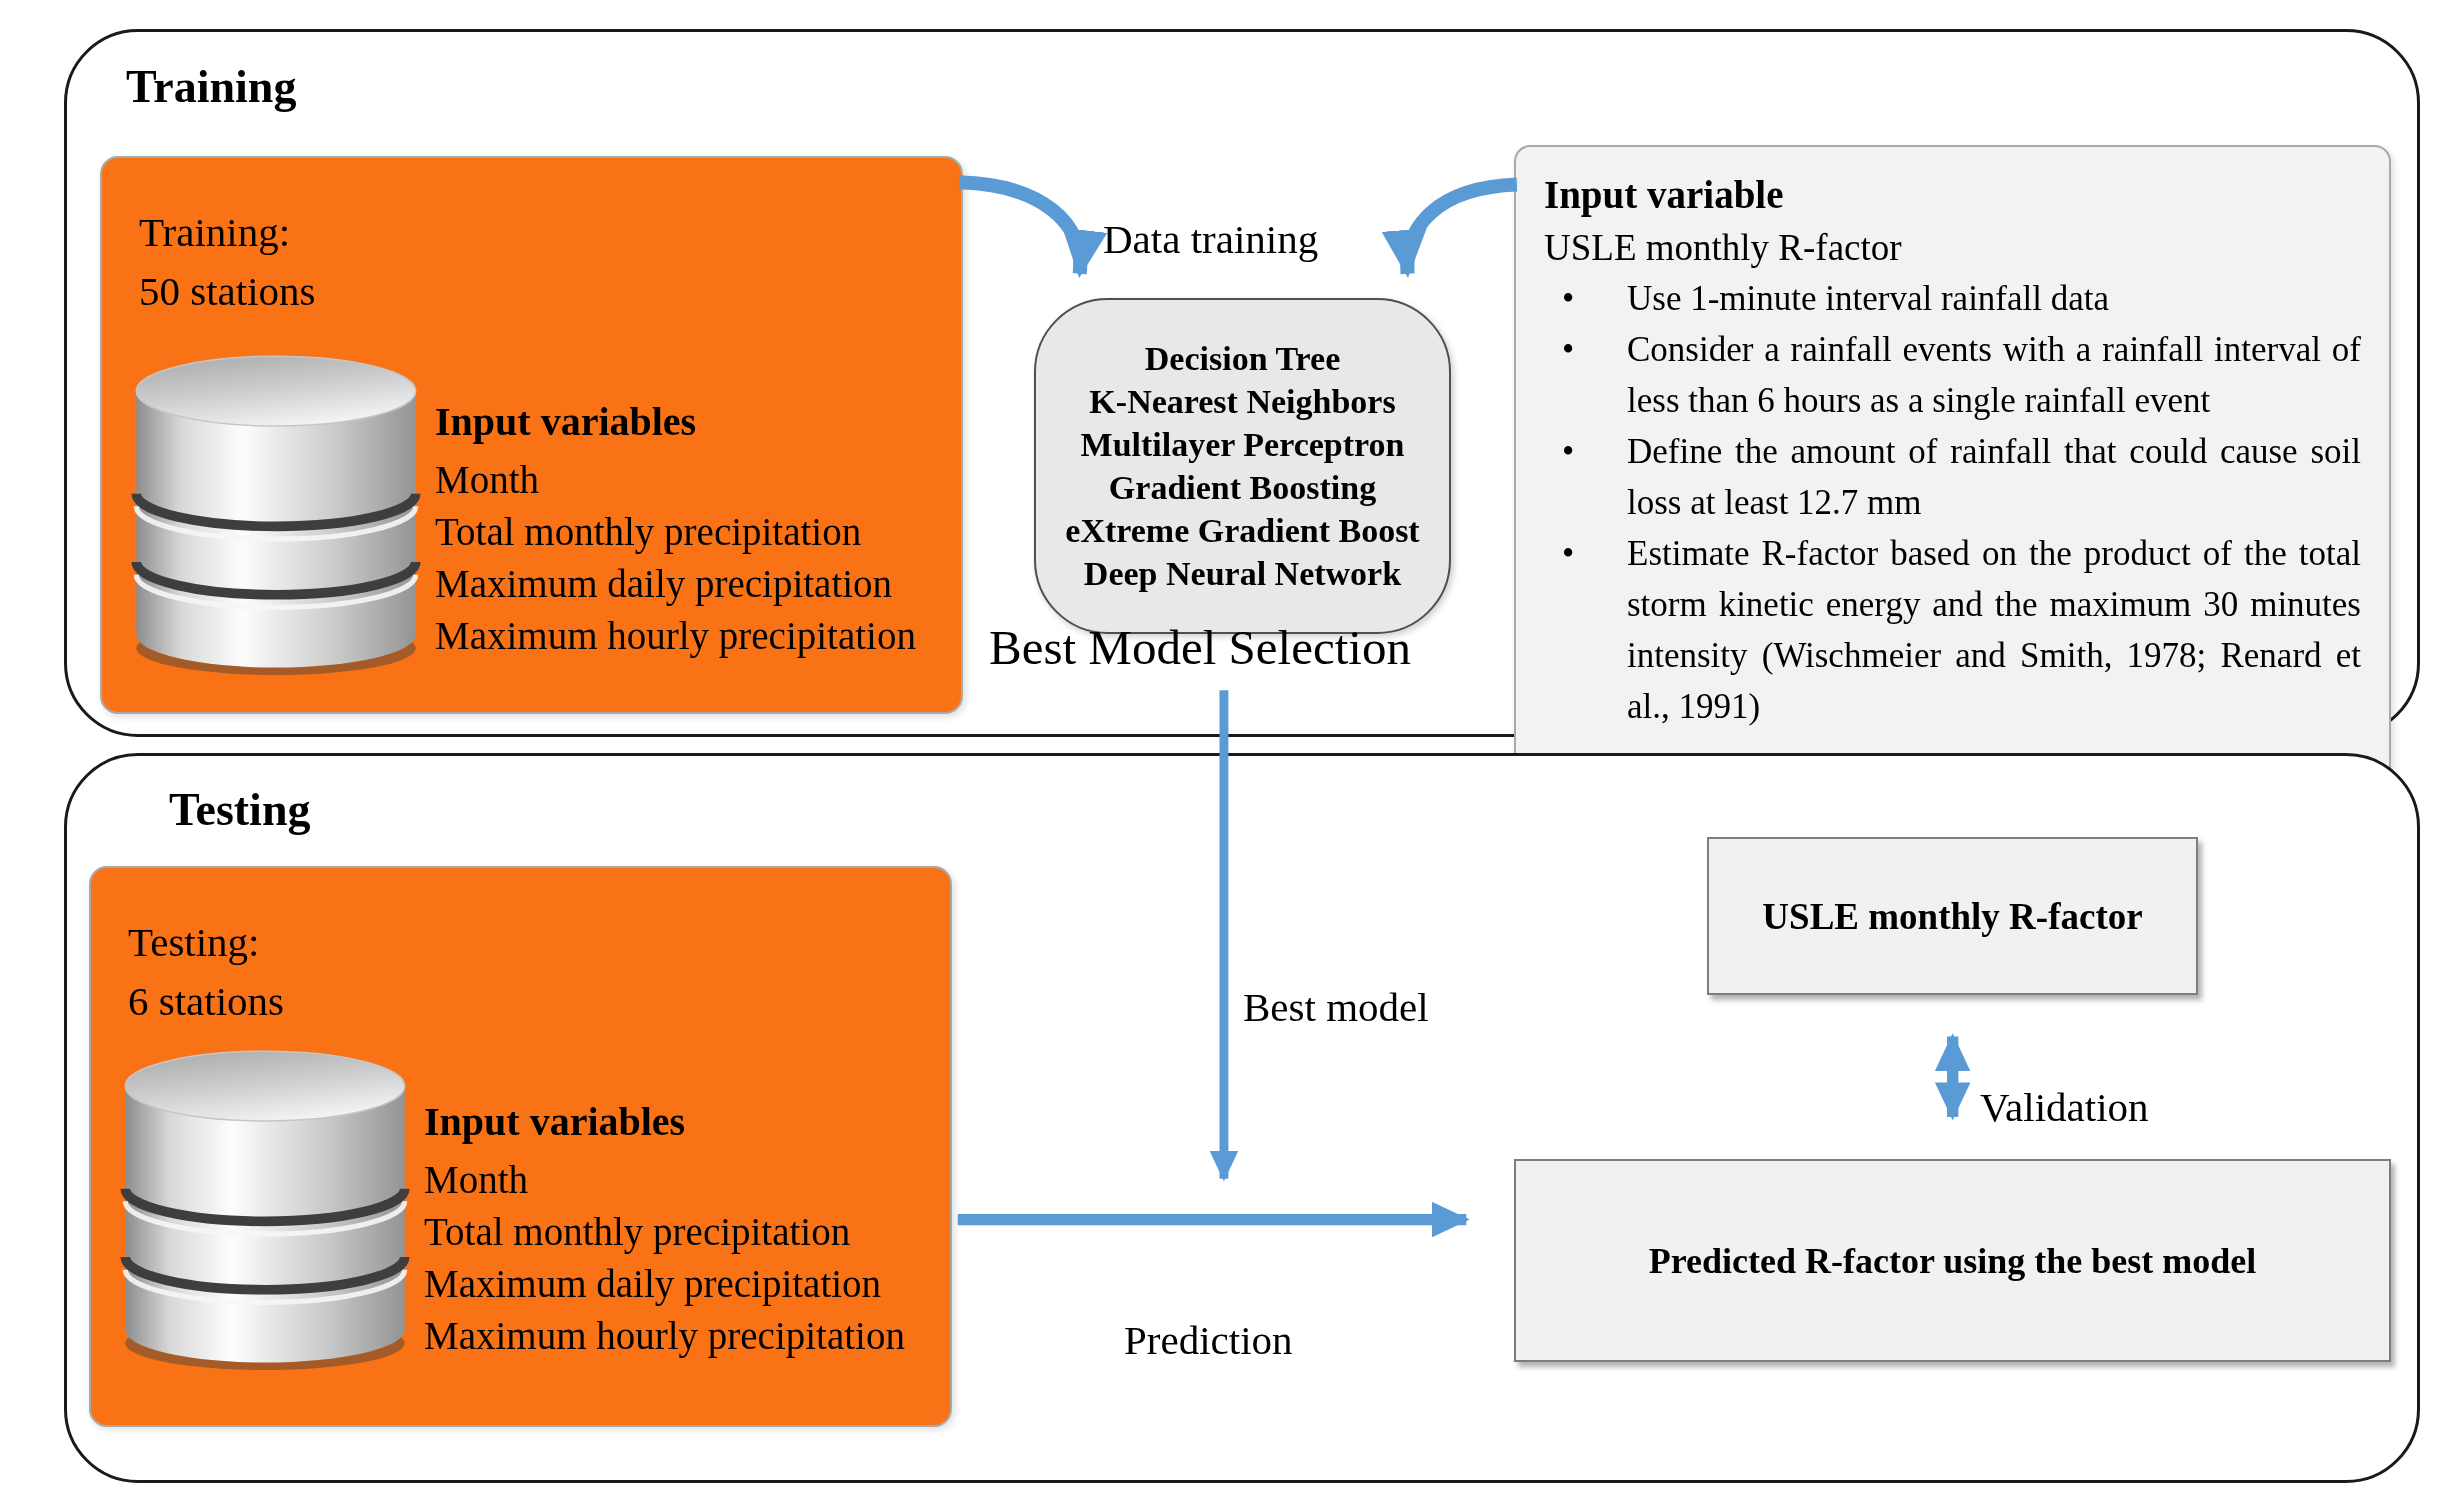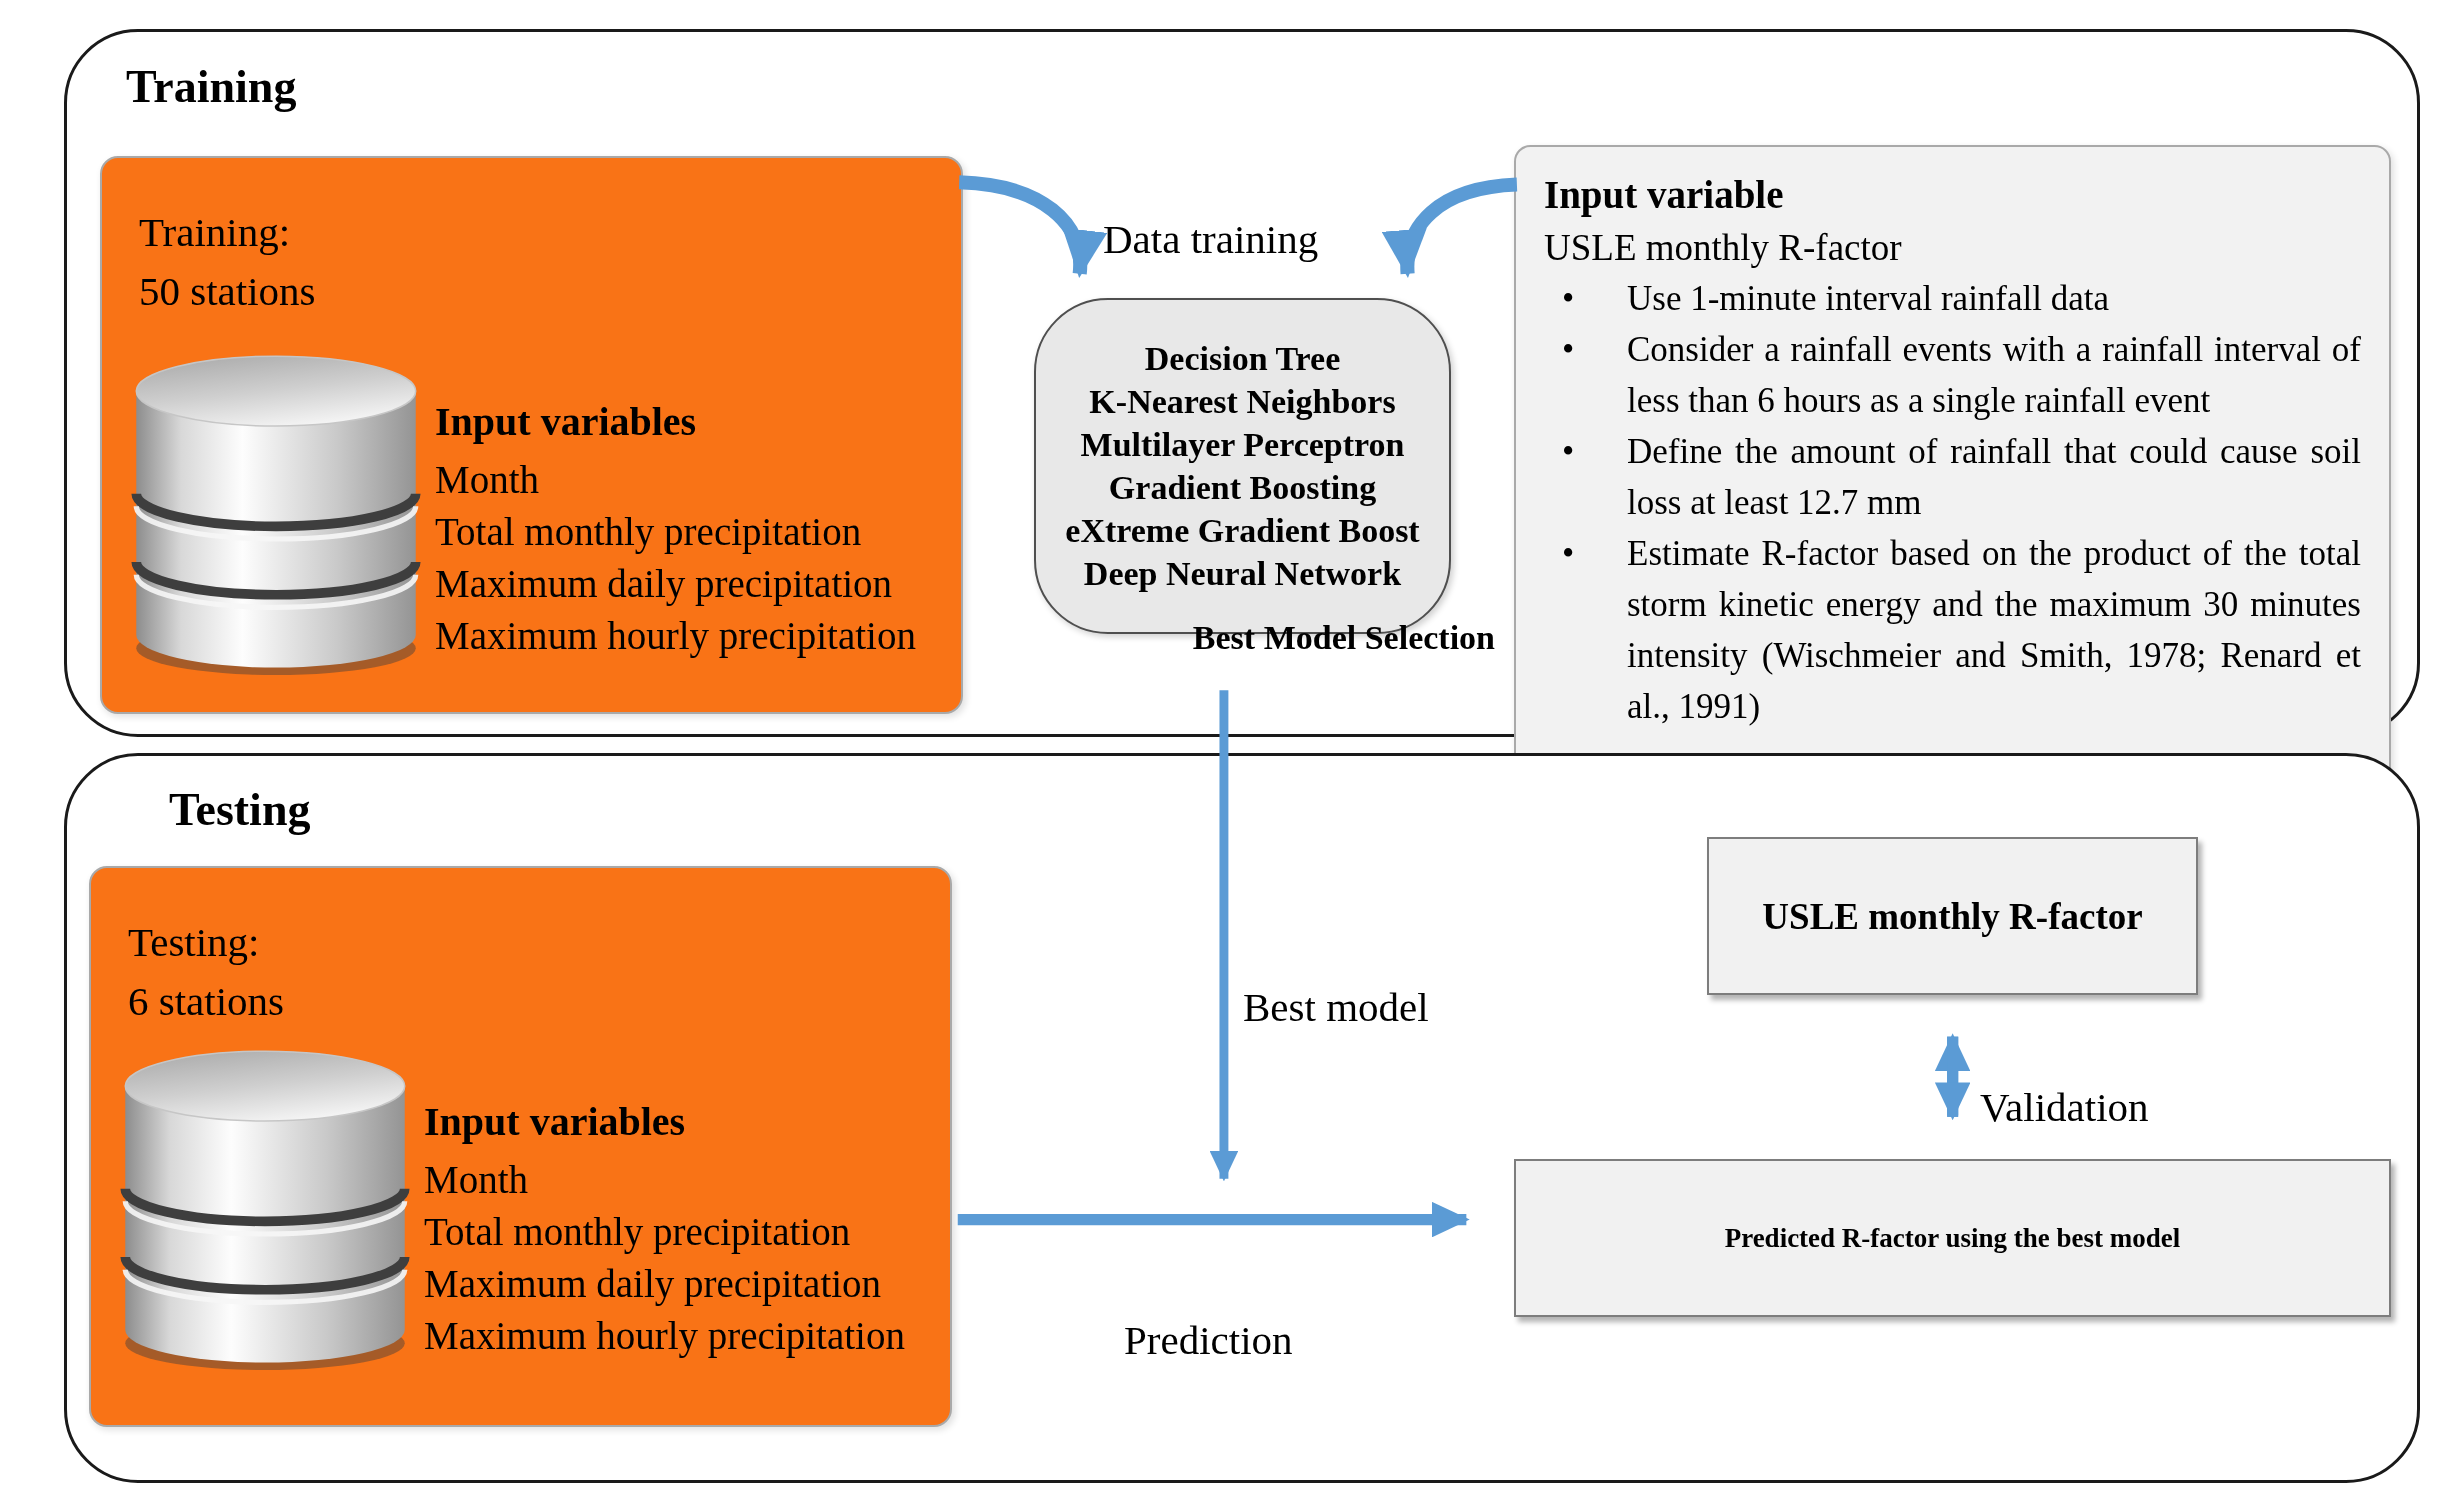--- a/index.html
+++ b/index.html
@@ -60,21 +60,21 @@
   .model-item{
     font-weight:bold;font-size:34px;line-height:43px;
     text-align:center;white-space:nowrap;
   }
 
   .label-plain{
     position:absolute;font-size:41px;line-height:1.15;white-space:nowrap;
   }
   .label-bms{
     position:absolute;left:989px;top:619px;width:506px;
-    text-align:right;font-weight:bold;font-size:34px;white-space:nowrap;
+    text-align:left;font-weight:normal;font-size:49px;white-space:nowrap;
   }
 
   
   .right-box{
     position:absolute;left:1514px;top:145px;width:877px;height:718px;
     background:#f2f2f2;border:2.2px solid #a9a9a9;border-radius:16.4px;
     box-sizing:border-box;padding:21px 28px 0 28px;
     box-shadow:2.2px 3px 7.4px rgba(0,0,0,0.12);
   }
   .rb-heading{font-weight:bold;font-size:39px;line-height:1.4;}
@@ -96,21 +96,21 @@
     position:absolute;
     background:#f1f1f1;
     border:2.2px solid #7d7d7d;
     box-sizing:border-box;
     display:flex;align-items:center;justify-content:center;
     text-align:center;
     font-weight:bold;
     box-shadow:3.7px 4.5px 5.2px rgba(0,0,0,0.30);
   }
   .box-usle{left:1707px;top:837px;width:491px;height:158px;font-size:37px;}
-  .box-pred{left:1514px;top:1159px;width:877px;height:158px;font-size:27px;}
+  .box-pred{left:1514px;top:1159px;width:877px;height:203px;font-size:36px;}
 
   svg.overlay{position:absolute;left:0;top:0;pointer-events:none;}
 </style>
 </head>
 <body>
 
 <div id="canvas">
 
   <svg width="0" height="0" style="position:absolute" aria-hidden="true">
     <defs>

